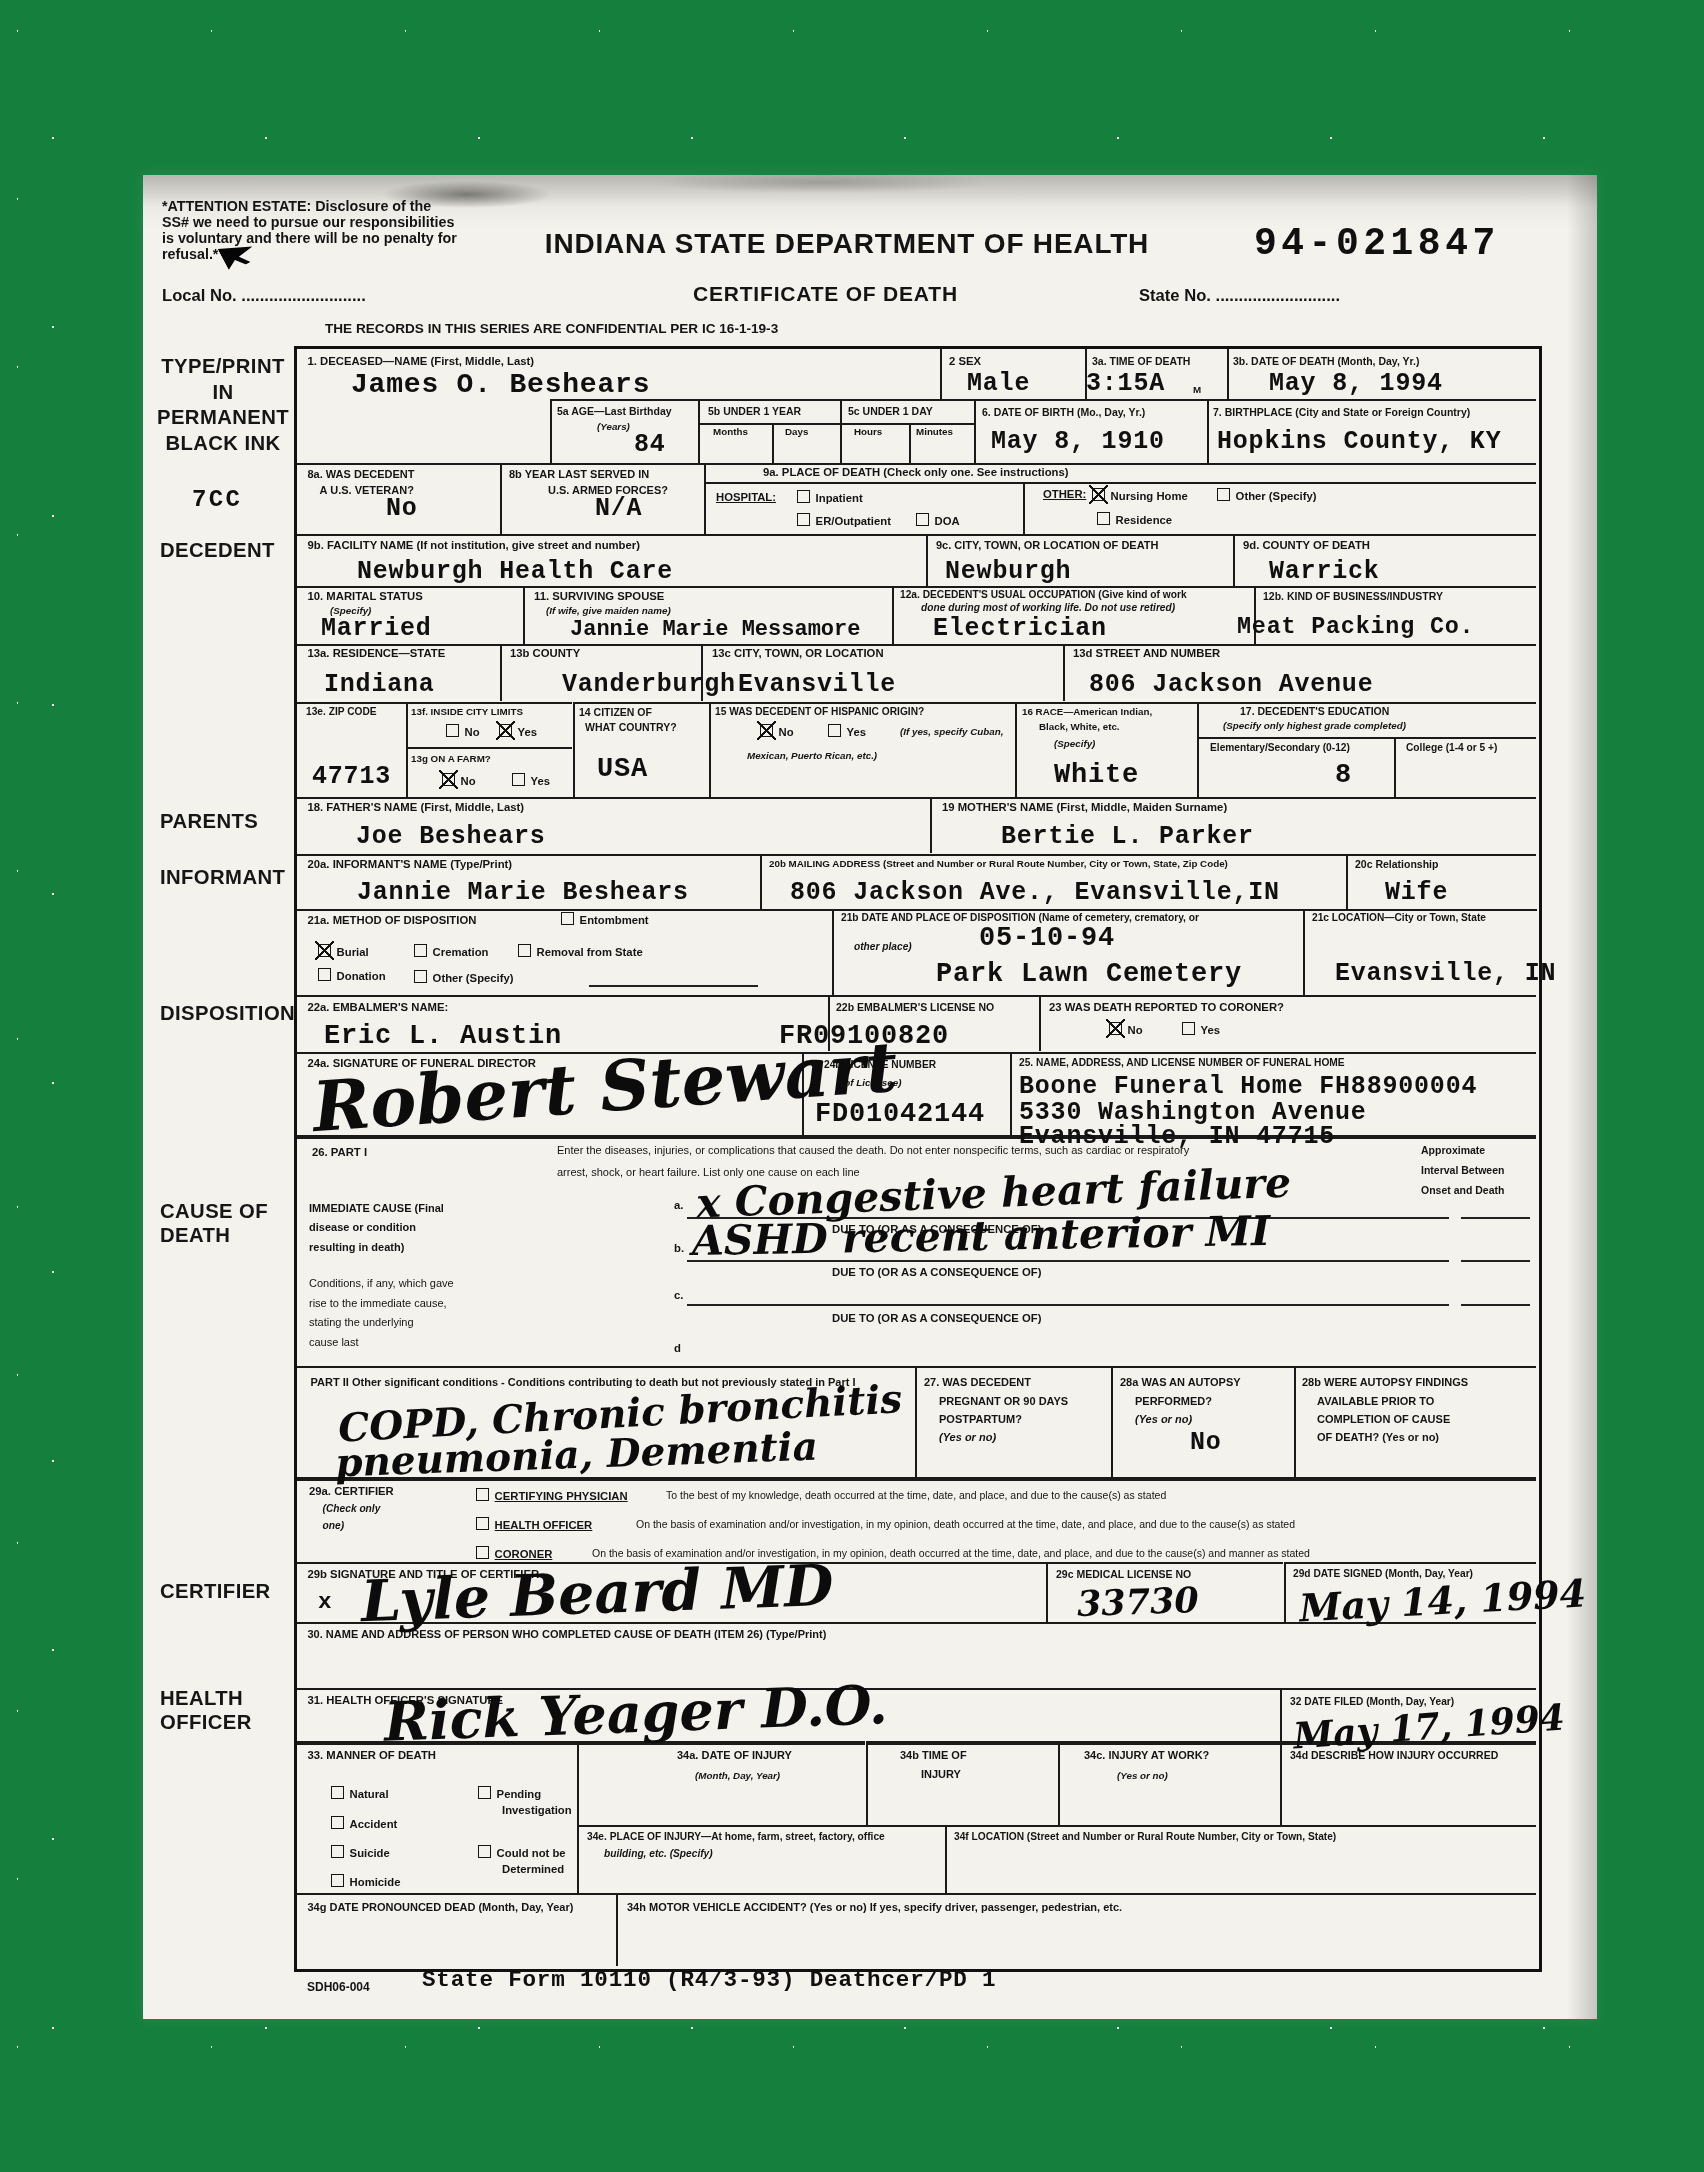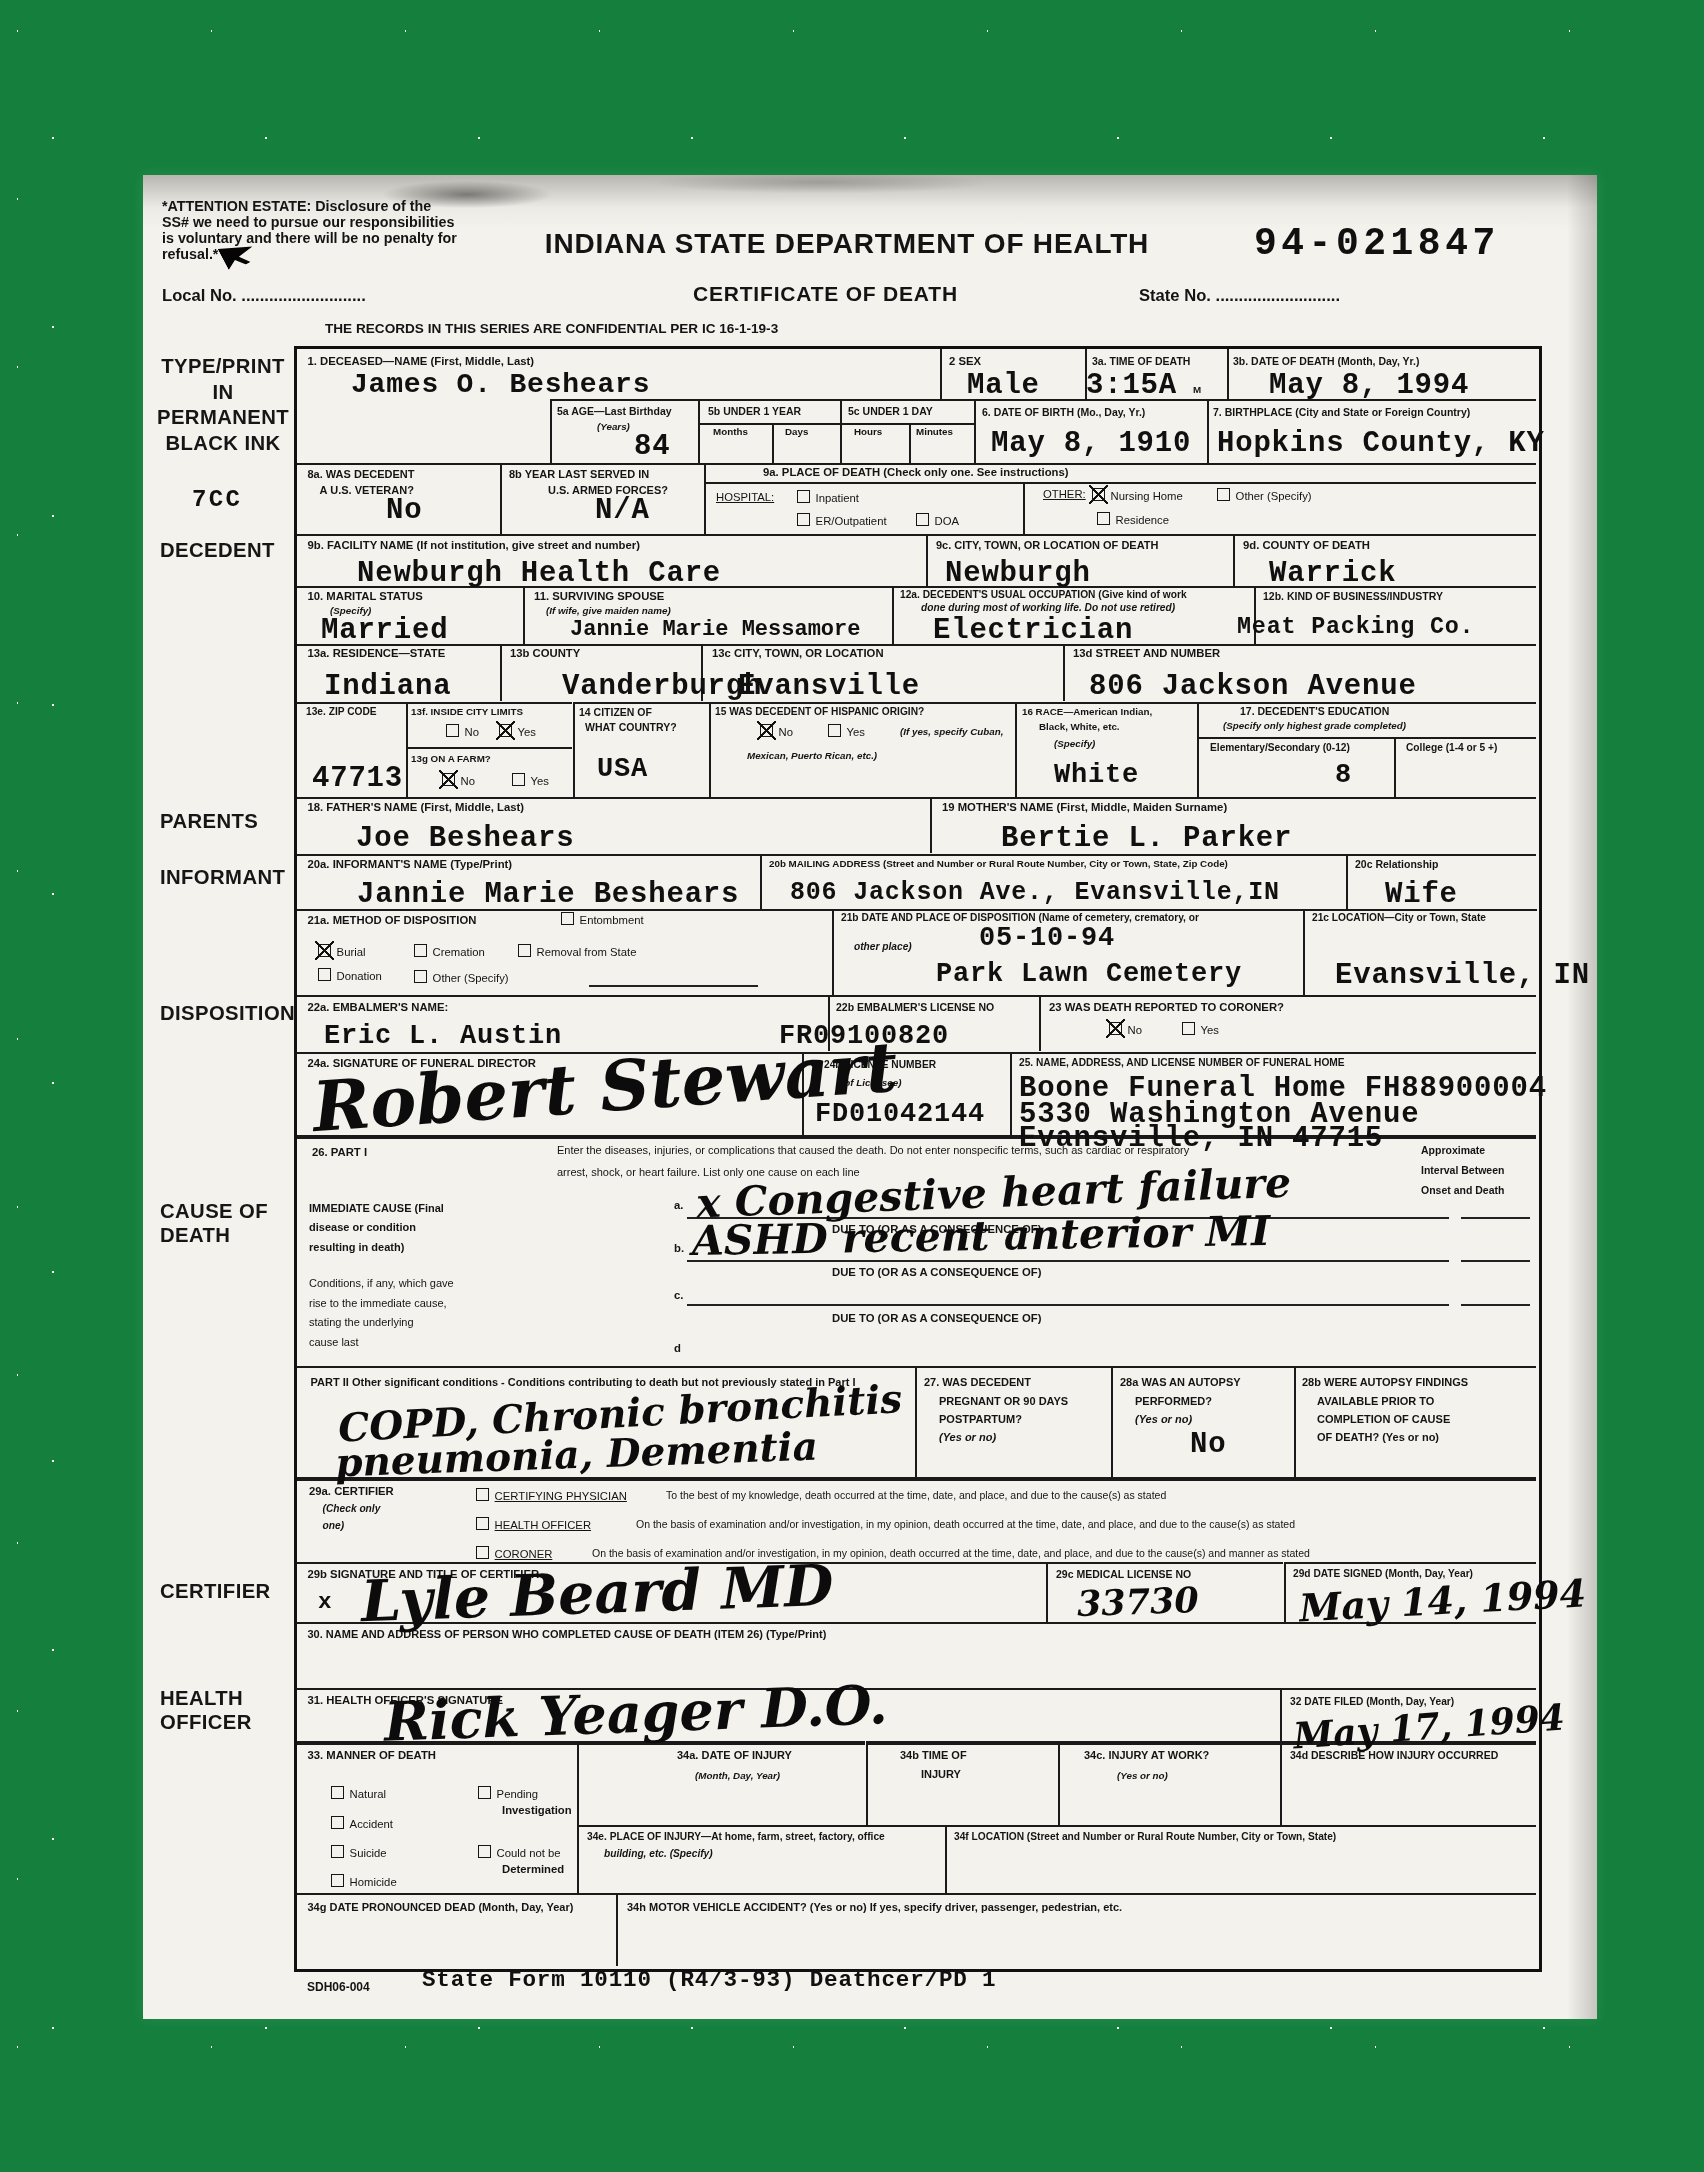--- a/index.html
+++ b/index.html
@@ -20,32 +20,32 @@
        background:
          radial-gradient(ellipse 121px 19.6px at 324px 19.6px,rgba(45,45,42,.55),transparent 70%),
          radial-gradient(ellipse 226px 15px at 678px 7.5px,rgba(90,90,85,.35),transparent 75%),
          linear-gradient(180deg,rgba(110,110,104,.45),rgba(180,180,172,.12) 60%,transparent);}
   .edge-shade{position:absolute;left:1567px;top:175px;width:30px;height:1844px;
        background:linear-gradient(90deg,transparent,rgba(60,60,55,.25));}
   .lbl{position:absolute;font-weight:bold;font-size:11.3px;color:#141414;white-space:nowrap;}
   .it{font-style:italic;}
   .ul{text-decoration:underline;}
   .typed{position:absolute;font-family:"Liberation Mono","DejaVu Sans Mono",monospace;
-         font-weight:bold;font-size:29px;color:#101010;white-space:nowrap;letter-spacing:0.8px;z-index:4;}
+         font-weight:bold;font-size:25px;color:#101010;white-space:nowrap;letter-spacing:0.8px;z-index:4;}
   .hand{position:absolute;font-family:"DejaVu Serif",serif;font-style:italic;font-weight:bold;
         color:#0c0c0c;white-space:nowrap;z-index:6;}
   .margin-lbl{position:absolute;font-weight:bold;font-size:20.3px;color:#161616;letter-spacing:0.4px;white-space:nowrap;}
   .form{position:absolute;left:294px;top:346px;width:1242px;height:1620px;border:3.8px solid #111;box-sizing:content-box;}
   .cell{position:absolute;box-sizing:border-box;border-left:2.3px solid #1a1a1a;border-top:2.3px solid #1a1a1a;}
   .nl{border-left:none!important;} .nt{border-top:none!important;}
   .tt{border-top-width:4.5px!important;}
   .hline{position:absolute;height:2.3px;background:#1a1a1a;}
   .rule{position:absolute;height:1.9px;background:#222;}
   .vline{position:absolute;width:2.3px;background:#1a1a1a;}
-  .opt{position:absolute;font-weight:normal;font-size:11.3px;color:#141414;white-space:nowrap;}
+  .opt{position:absolute;font-weight:bold;font-size:11.3px;color:#141414;white-space:nowrap;}
   .bx{position:relative;display:inline-block;width:11.3px;height:11.3px;border:1.9px solid #161616;
       vertical-align:-1.5px;margin-right:5.3px;background:#f3f2ed;}
   .checked::before{content:"";position:absolute;left:-3.8px;top:-3.8px;right:-3.8px;bottom:-3.8px;
       background:linear-gradient(45deg,transparent 45%,#111 45%,#111 55%,transparent 55%),
                  linear-gradient(135deg,transparent 45%,#111 45%,#111 55%,transparent 55%);}
   .arrow{position:absolute;left:222px;top:240px;width:32px;height:27px;background:#050505;
       clip-path:polygon(0 0,100% 52%,48% 62%,72% 100%,56% 100%,32% 66%,0 88%);transform:rotate(-28deg);z-index:3;}
   .sm13{font-size:9.8px;} .sm135{font-size:10.2px;} .sm14{font-size:10.5px;} .sm145{font-size:11px;}
 </style>
 </head>

